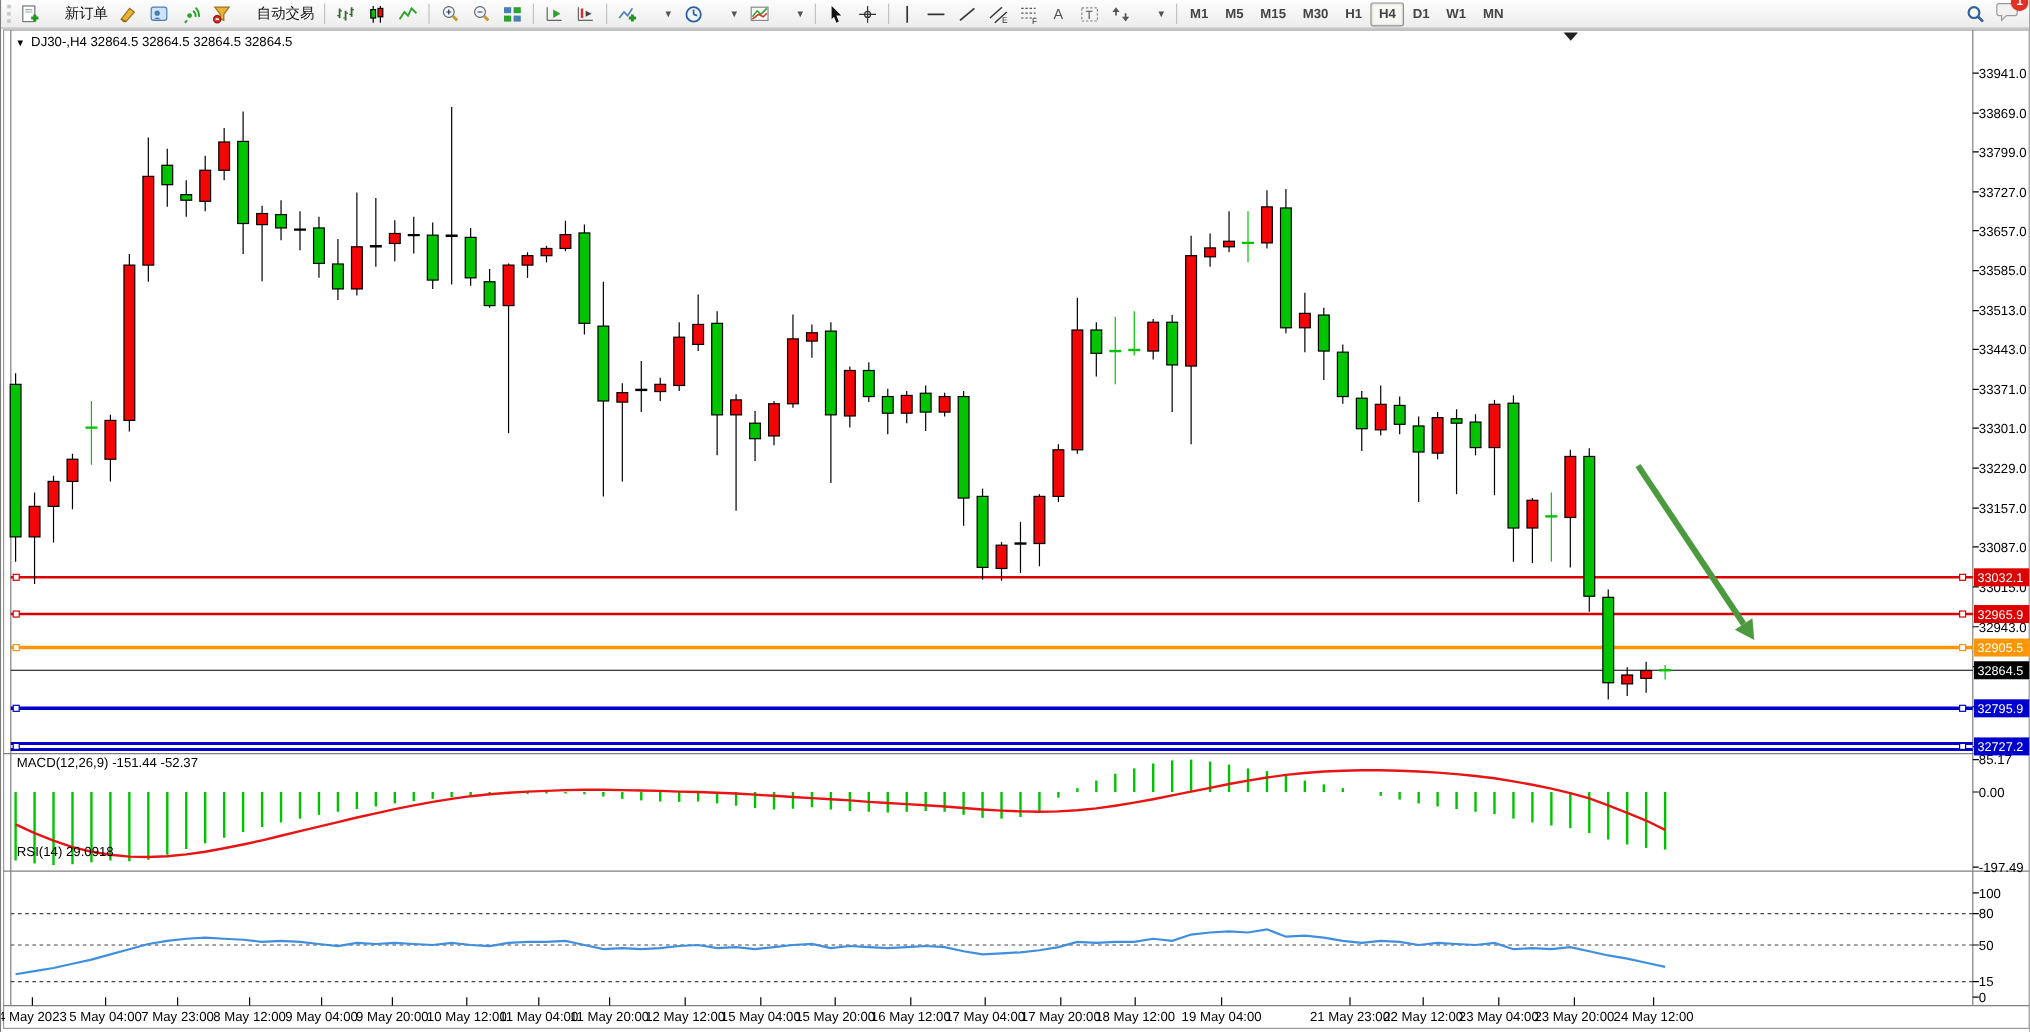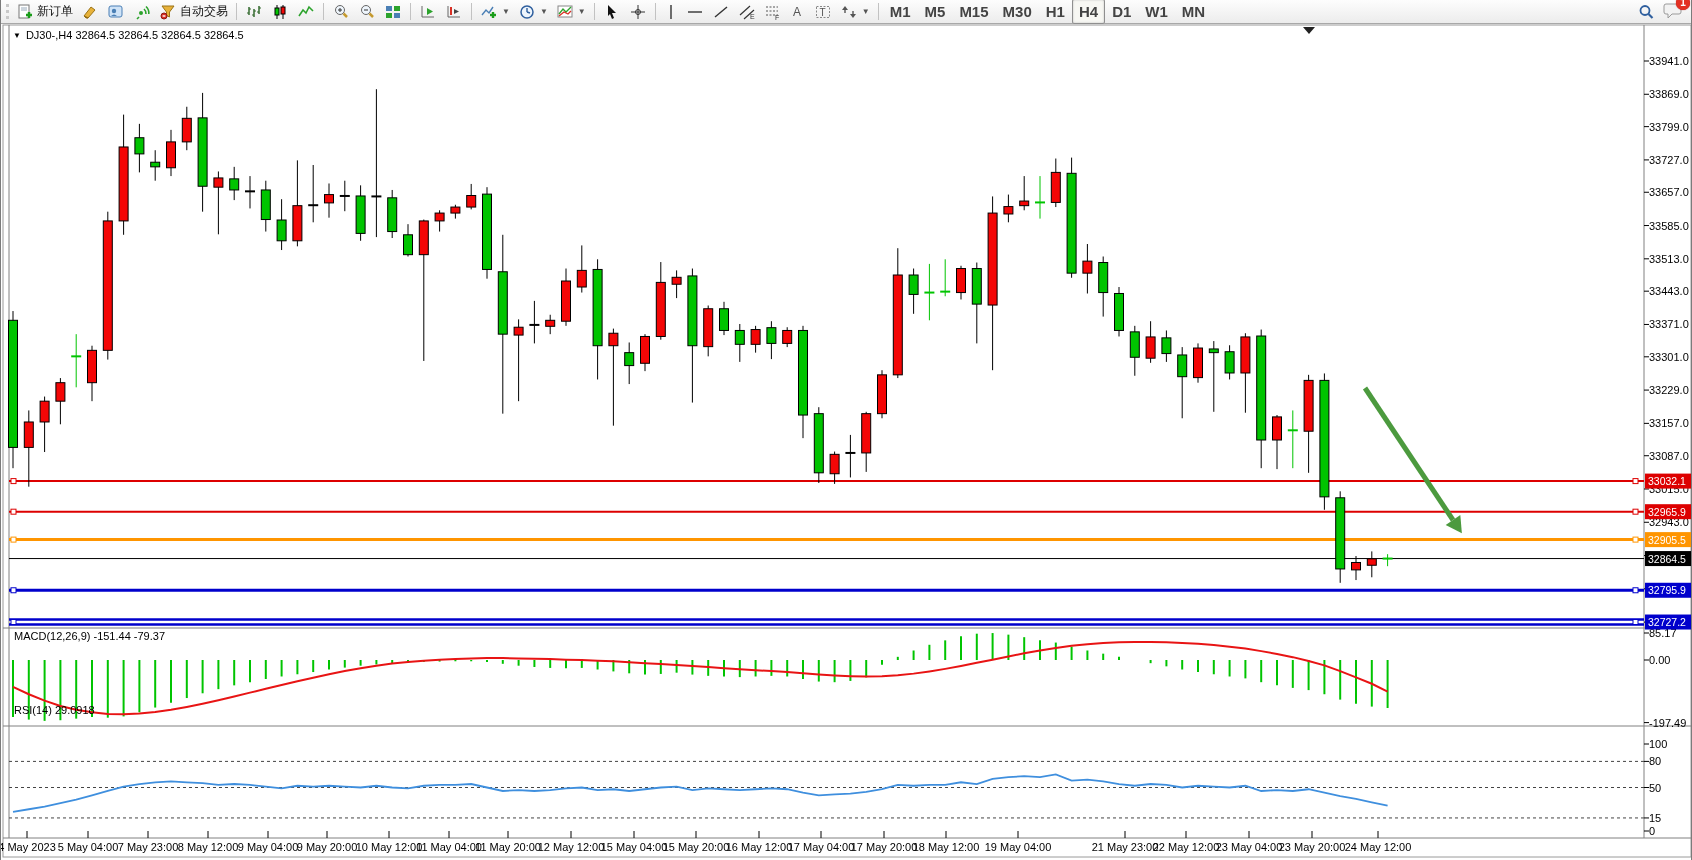--- a/index.html
+++ b/index.html
@@ -2,27 +2,27 @@
 <html><head>
 <meta charset="utf-8">
 <style>
   * { margin:0; padding:0; box-sizing:border-box; }
   body { font-family:"Liberation Sans", sans-serif; background:#d4d0c8; }
   .app { position:relative; width:1692px; height:860px; background:#fff; overflow:hidden;
          border-left:1px solid #7b7b7b; border-right:1px solid #7b7b7b; }
   .tb { position:absolute; top:0; left:0; width:1692px; height:24px;
         background:linear-gradient(#fdfdfd,#ececec); border-bottom:1px solid #a8a8a8;
         display:flex; align-items:center; padding:0 4px; }
-  .tbtn { height:20px; display:flex; align-items:center; gap:3px; padding:0 4px; cursor:default;text-align:center; }
+  .tbtn { height:20px; display:flex; align-items:center; gap:20px; padding:0 4px; cursor:default;text-align:center; }
   .tbtn svg { display:block; }
   .tlabel { font-size:12px; color:#111; white-space:nowrap; }
   .sep { width:1px; height:17px; background:#c2c2c2; margin:0 4px; }
   .grip { width:3px; height:15px; border-left:3px dotted #c8c8c8; margin:0 3px 0 1px; }
   .caret { font-size:8px; color:#555; margin-left:1px; }
-  .tf { font-size:15px; font-weight:bold; color:#444; padding:3px 6px; border:1px solid transparent; }
+  .tf { font-size:11px; font-weight:bold; color:#444; padding:3px 6px; border:1px solid transparent; }
   .tf.active { border:1px solid #8f8f8f; background:#f7f7f3; box-shadow:inset 0 0 2px #bbb; border-radius:2px; }
   .tb-right { margin-left:auto; display:flex; align-items:center; gap:8px; padding-right:6px; }
   .chat-wrap { position:relative; }
   .badge { position:absolute; top:-5px; right:-7px; min-width:14px; height:14px; border-radius:8px;
            background:#e33022; color:#fff; font-size:10px; font-weight:bold; text-align:center;
            line-height:14px; padding:0 2px; box-shadow:0 0 1px #900; }
   .chart-area { position:absolute; top:24px; left:0; width:1692px; height:836px; background:#fff; }
   #chart-svg { position:absolute; top:0; left:0; }
   .overlay { position:absolute; font-size:11px; color:#000; white-space:nowrap; }
   #chart-title { top:5px; left:12px; display:flex; align-items:center; gap:5px; }
@@ -681,16 +681,16 @@
         <line x1="1311" y1="831" x2="1311" y2="838" stroke="#000"></line>
         <text x="1311" y="851" font-size="11" text-anchor="middle">23 May 20:00</text>
         <line x1="1377" y1="831" x2="1377" y2="838" stroke="#000"></line>
         <text x="1377" y="851" font-size="11" text-anchor="middle">24 May 12:00</text>
       </svg>
 
     <div class="overlay" id="chart-title">
       <span class="tri">▼</span>
       <span>DJ30-,H4  32864.5 32864.5 32864.5 32864.5</span>
     </div>
-    <div class="overlay" id="macd-label">MACD(12,26,9) -151.44 -79.37</div>
+    <div class="overlay" id="macd-label">MACD(12,26,9) -151.44 -52.37</div>
     <div class="overlay" id="rsi-label">RSI(14) 29.0918</div>
   </div>
 </div>
 
 </body></html>

